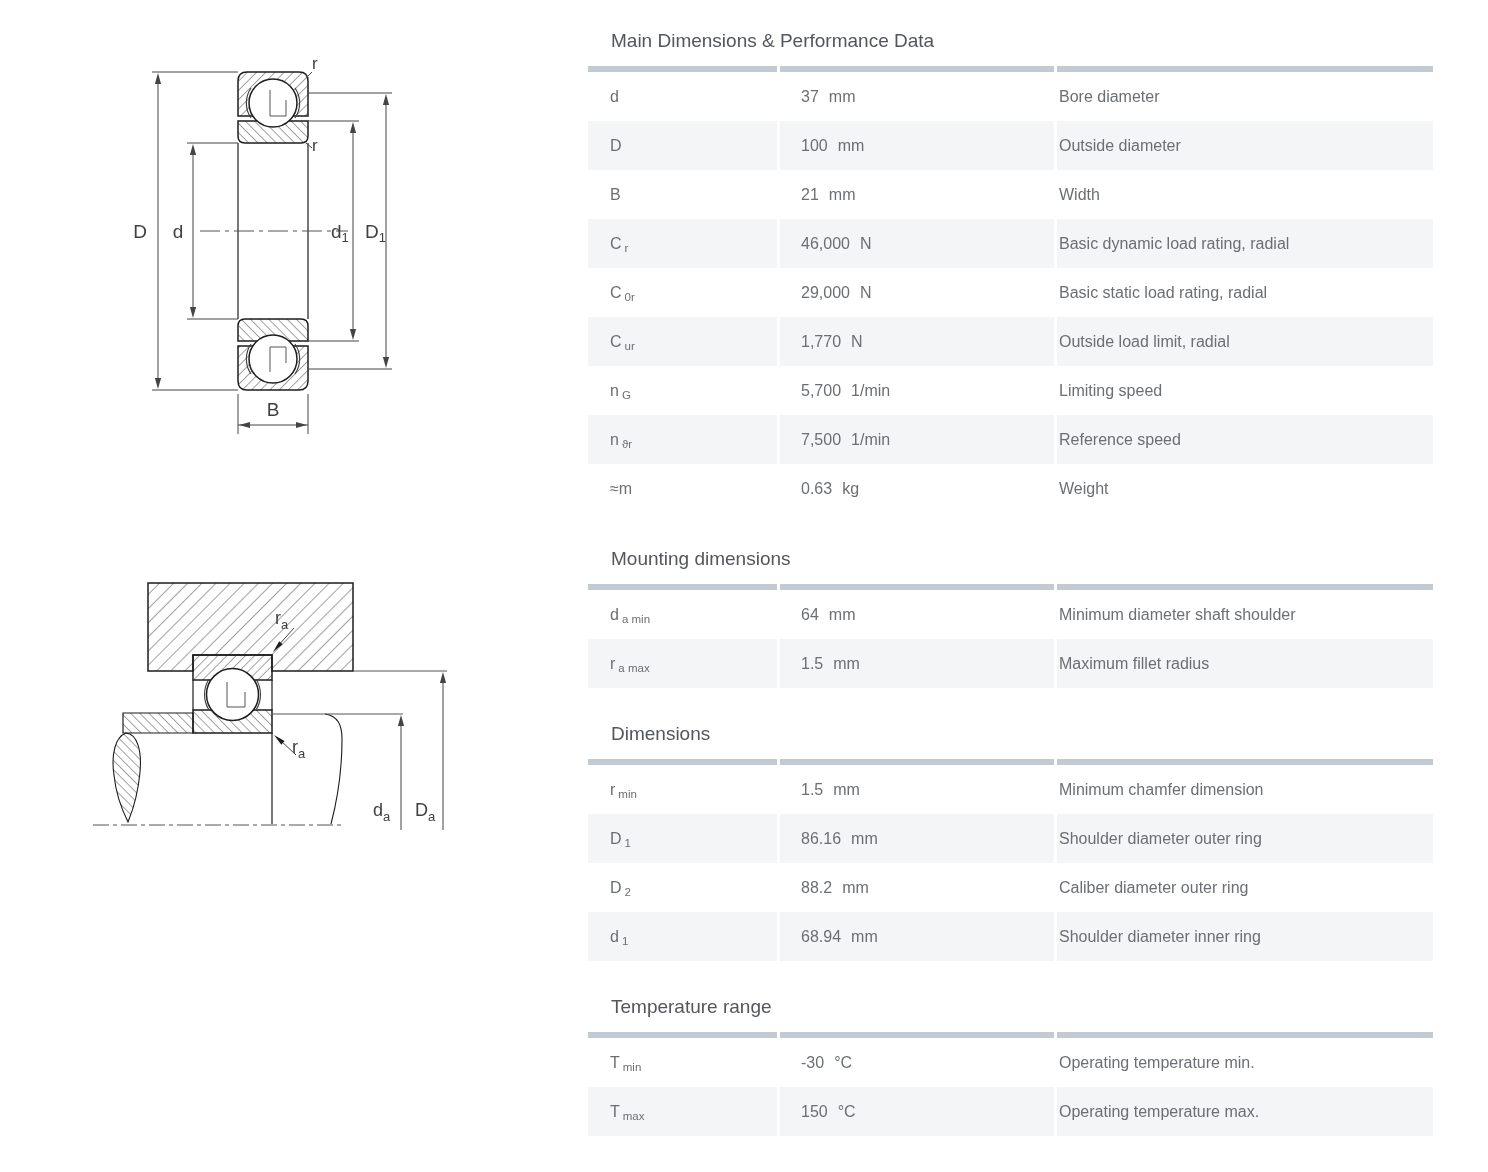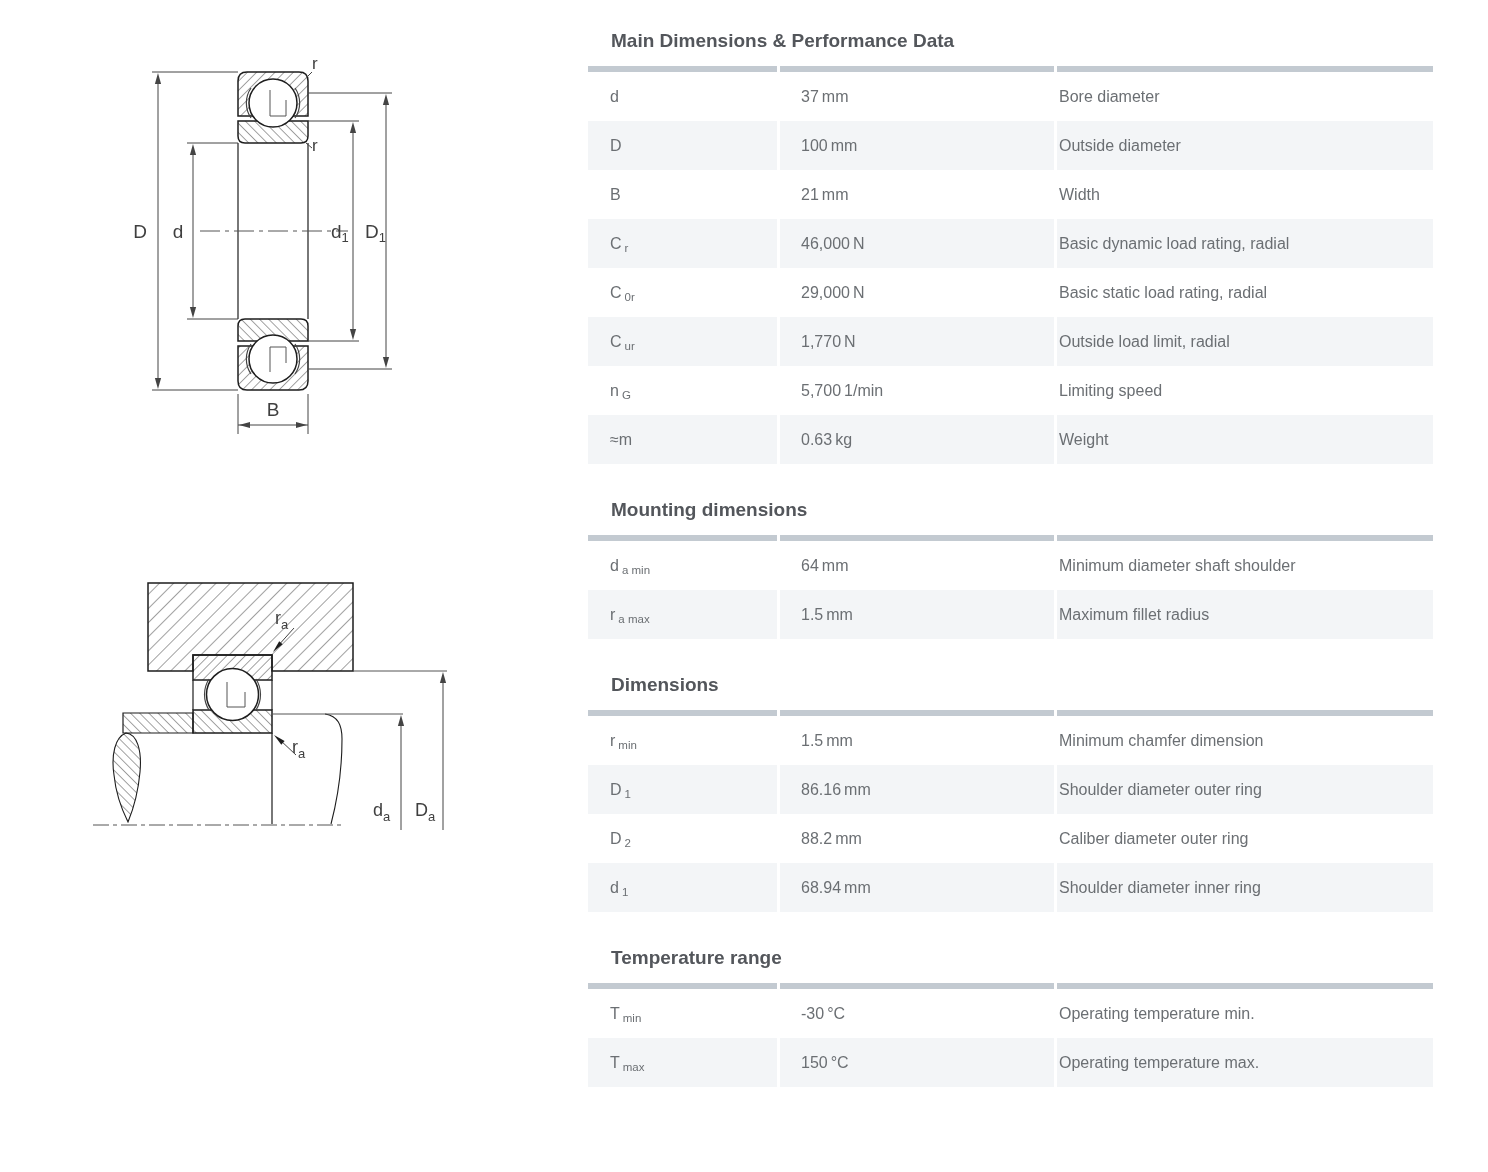--- a/index.html
+++ b/index.html
@@ -2,31 +2,31 @@
 <html><head>
 <meta charset="utf-8">
 <style>
   html,body{margin:0;padding:0;background:#fff;}
   body{font-family:"Liberation Sans",sans-serif;}
   .page{position:relative;width:1488px;height:1172px;background:#fff;overflow:hidden;}
   .fig{position:absolute;}
   #fig1{left:88px;top:38px;}
   #fig2{left:85px;top:558px;}
   .content{position:absolute;left:588px;top:0;width:851px;}
-  .section-title{font-size:19px;font-weight:700;color:#53565b;padding:35px 0 14px 23px;line-height:22px;}
+  .section-title{font-size:19px;font-weight:400;color:#53565b;padding:35px 0 14px 23px;line-height:22px;}
   .section-title:first-child{padding-top:30px;}
   table.spec-table{width:851px;border-collapse:separate;border-spacing:3px 0;margin-left:-3px;table-layout:fixed;}
   table.spec-table td{height:47px;vertical-align:middle;font-size:16px;color:#6b6f73;}
   table.spec-table tr:first-child td{border-top:6px solid #c3cad1;}
   table.spec-table tr:nth-child(even) td{background:#f3f5f7;}
   td.c1{width:166px;padding-left:22px;font-size:16.5px;}
   td.c2{width:252px;padding-left:21px;}
   td.c3{padding-left:2px;}
   .subs{font-size:11.5px;margin-left:3px;position:relative;top:3px;}
-  .unit{margin-left:3px;}
+  .unit{margin-left:10px;}
   svg text{font-family:"Liberation Sans",sans-serif;fill:#3f3f3f;}
 </style>
 </head>
 <body>
 
 <div class="page">
 
   <svg id="fig1" class="fig" width="360" height="430" viewBox="0 0 360 430">
     <defs>
       <pattern id="f1o" width="6.5" height="6.5" patternUnits="userSpaceOnUse" patternTransform="rotate(45)">
@@ -190,20 +190,25 @@
             <td class="c1"><span class="sym">C</span><span class="subs">ur</span></td>
             <td class="c2"><span class="val">1,770</span><span class="unit">N</span></td>
             <td class="c3"><span class="desc">Outside load limit, radial</span></td>
           </tr>
           <tr class="spec-row">
             <td class="c1"><span class="sym">n</span><span class="subs">G</span></td>
             <td class="c2"><span class="val">5,700</span><span class="unit">1/min</span></td>
             <td class="c3"><span class="desc">Limiting speed</span></td>
           </tr>
           <tr class="spec-row">
+            <td class="c1"><span class="sym">n</span><span class="subs">ϑr</span></td>
+            <td class="c2"><span class="val">7,500</span><span class="unit">1/min</span></td>
+            <td class="c3"><span class="desc">Reference speed</span></td>
+          </tr>
+          <tr class="spec-row">
             <td class="c1"><span class="sym">≈m</span></td>
             <td class="c2"><span class="val">0.63</span><span class="unit">kg</span></td>
             <td class="c3"><span class="desc">Weight</span></td>
           </tr>
         </tbody>
       </table>
       <div class="section-title">Mounting dimensions</div>
       <table class="spec-table">
         <tbody>
           <tr class="spec-row">

